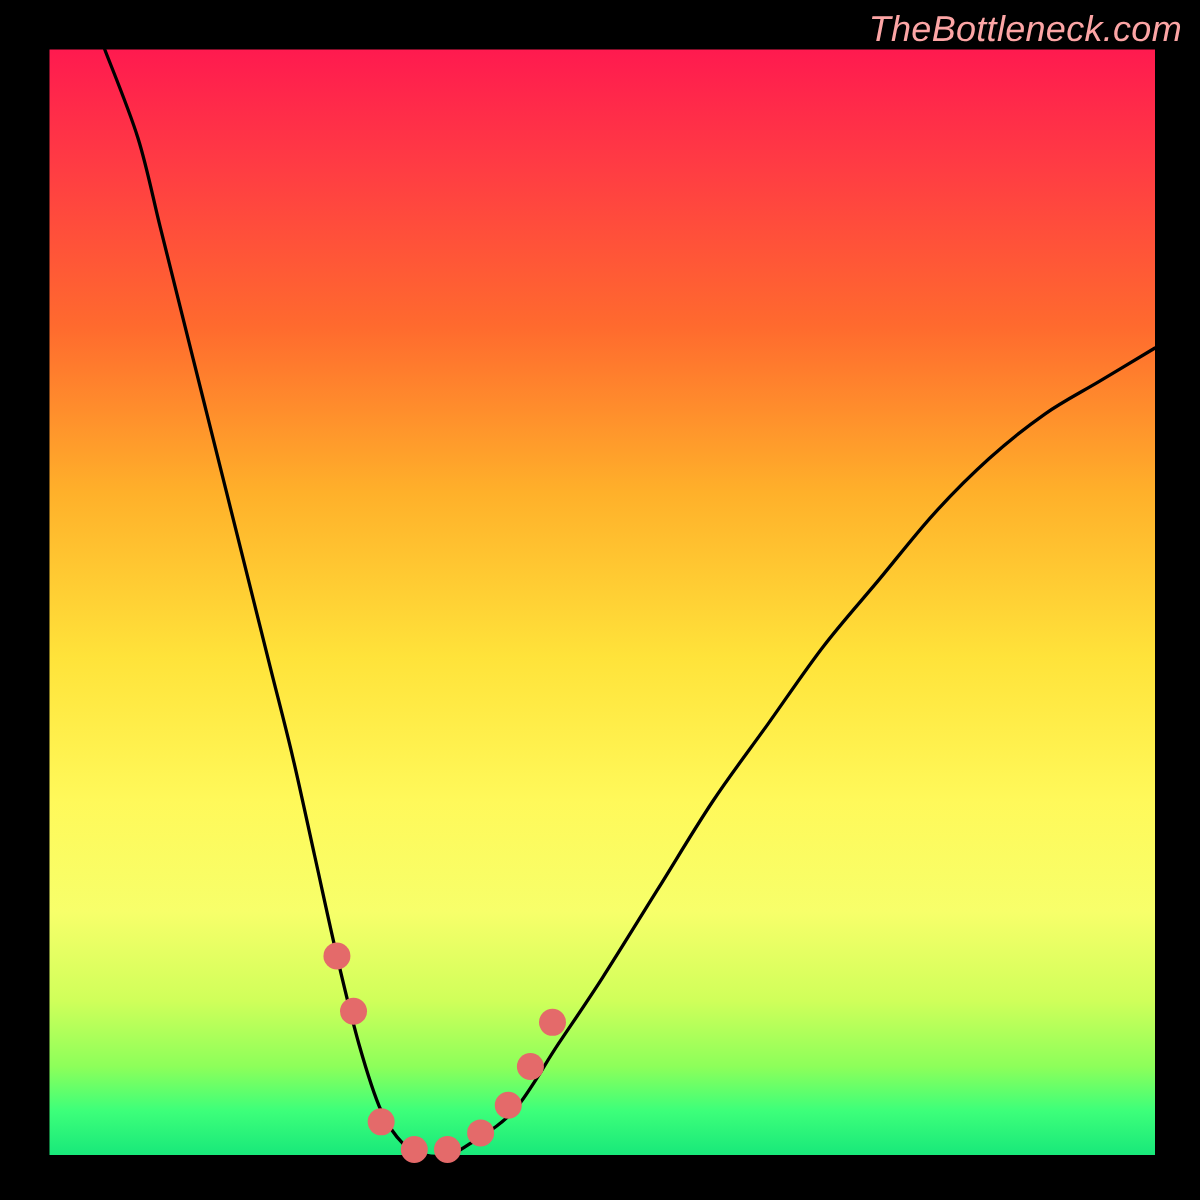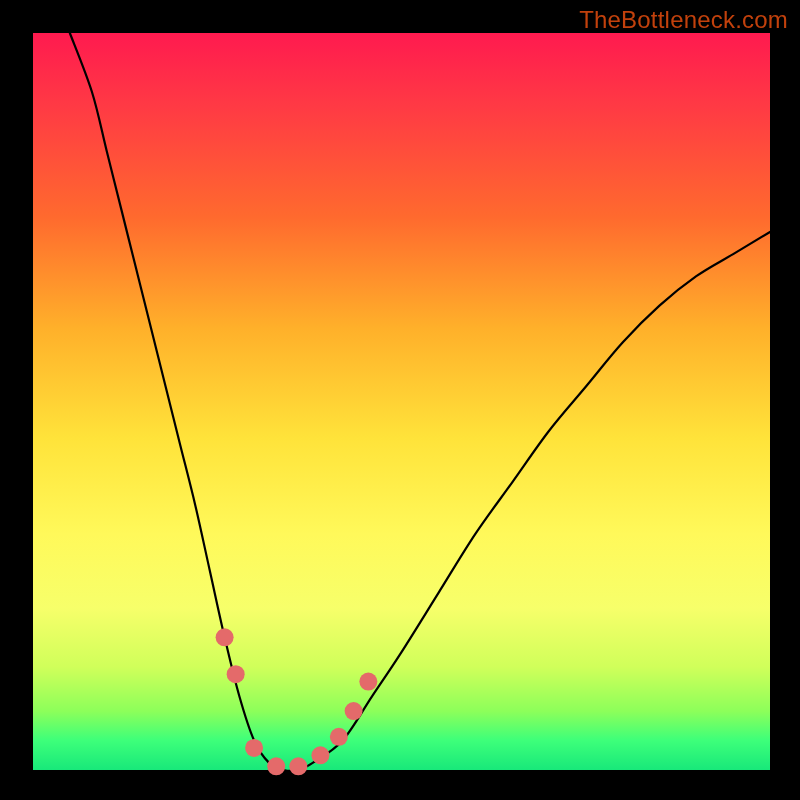--- a/index.html
+++ b/index.html
@@ -37,25 +37,26 @@
       #d0ff5a 86%,
       #8dff5a 92%,
       #3dff7a 96%,
       #18e87a 100%
     );
   }
   .watermark {
     position: absolute;
     top: 6px;
     right: 12px;
-    color: #c2410c;
+    color: #fca5a5;
     font-size: 24px;
     font-weight: 500;
     letter-spacing: 0.2px;
     user-select: none;
+    font-style: italic;
   }
   svg.curve {
     position: absolute;
     left: 0;
     top: 0;
     width: 737px;
     height: 737px;
     overflow: visible;
   }
   .curve-path {

